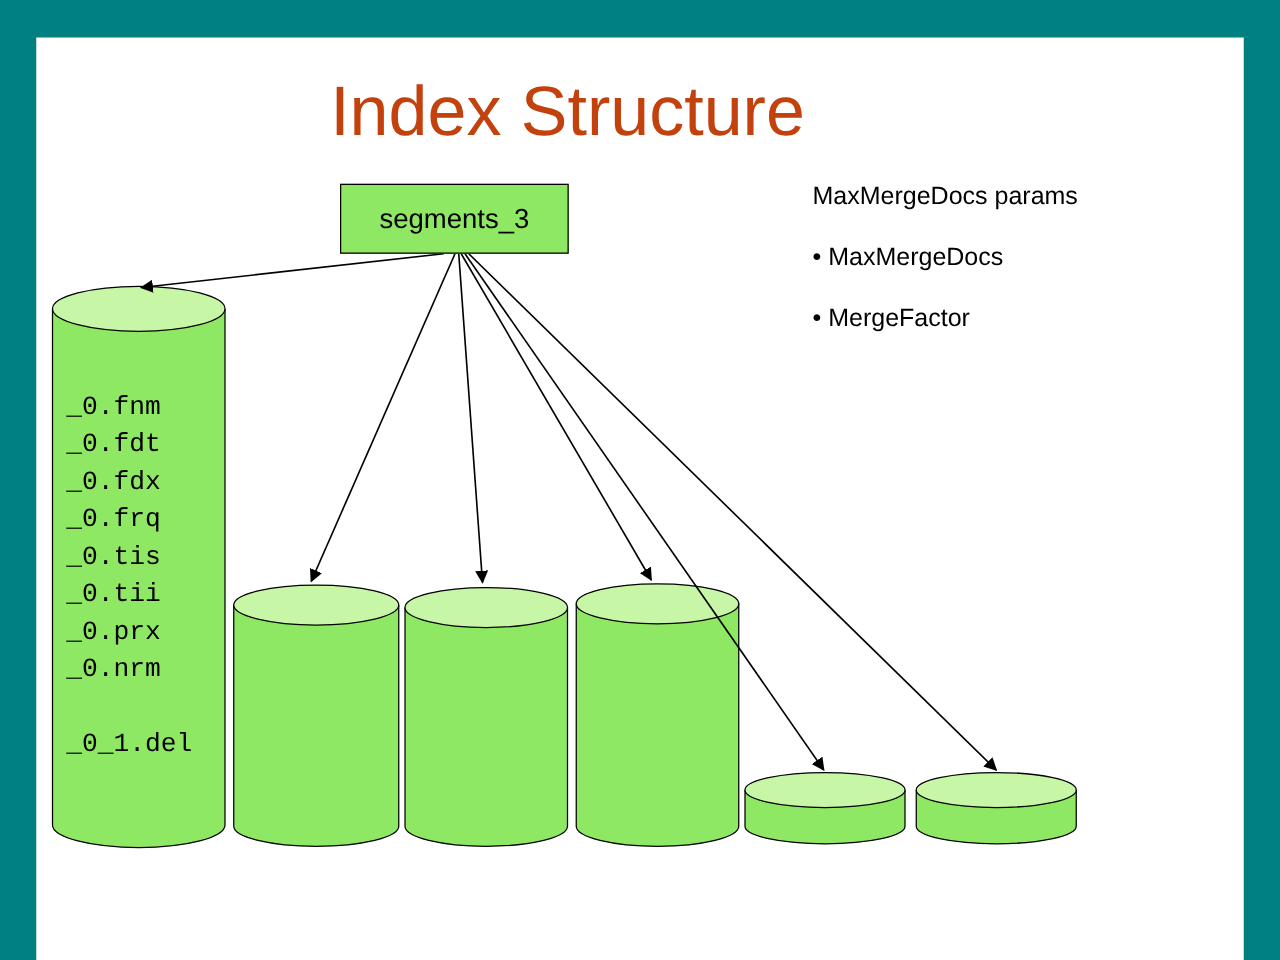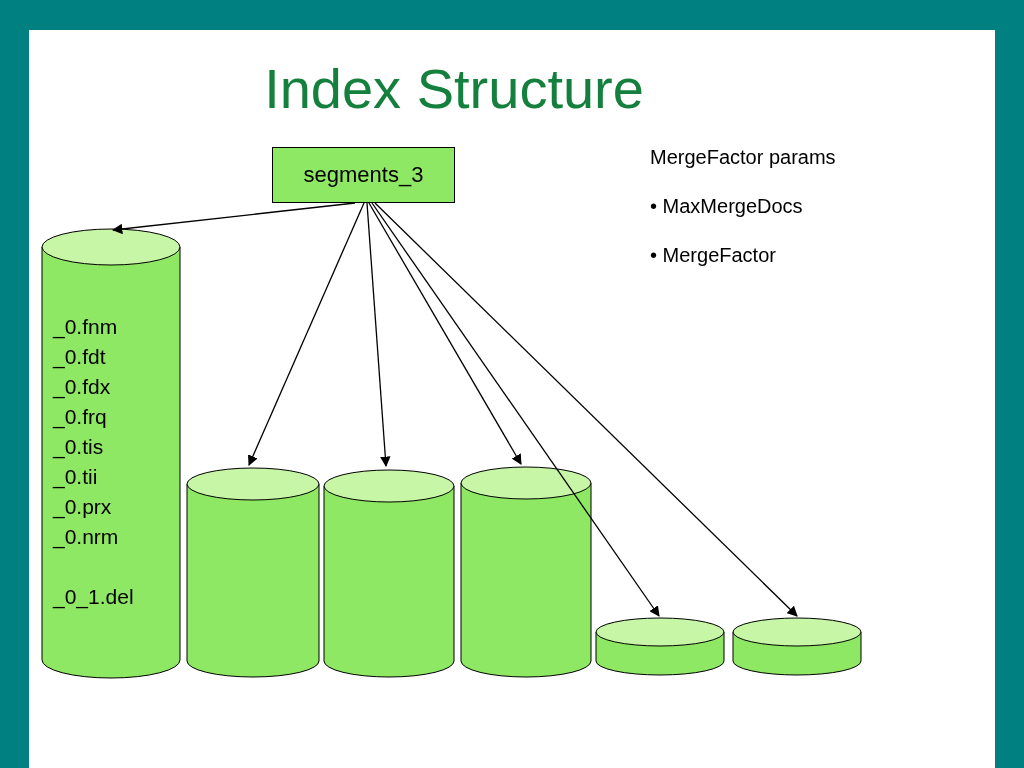--- a/index.html
+++ b/index.html
@@ -28,21 +28,21 @@
   .bar-right { right: 0; top: 0; width: 29px; height: 768px; }
 
   .title {
     position: absolute;
     left: 0; top: 56px;
     width: 908px;
     margin: 0;
     text-align: center;
     font-size: 56px;
     font-weight: 400;
-    color: #15803d;
+    color: #c2410c;
     letter-spacing: 0px;
   }
 
   .segments-box {
     position: absolute;
     left: 272px; top: 147px;
     width: 183px; height: 56px;
     background: var(--box-fill);
     border: 1px solid var(--outline);
     display: flex;
@@ -69,20 +69,21 @@
   }
   .cyl-body { fill: var(--cylinder-body); stroke: var(--outline); stroke-width: 1; }
   .cyl-top  { fill: var(--cylinder-top);  stroke: var(--outline); stroke-width: 1; }
   .arrow    { stroke: var(--outline); stroke-width: 1.3; fill: none; }
 
   .file-list {
     position: absolute;
     left: 53px; top: 312px;
     font-size: 21px;
     color: #000;
+    font-family: Liberation Mono, monospace;
   }
   .file-line { min-height: 30px; line-height: 30px; }
 </style>
 </head>
 <body>
 
 <div class="slide">
 
   <div class="bar bar-top"></div>
   <div class="bar bar-left"></div>
@@ -132,21 +133,21 @@
       <line class="arrow" x1="372" y1="203" x2="659" y2="616" marker-end="url(#arrowhead)"></line>
       <line class="arrow" x1="375" y1="203" x2="797" y2="616" marker-end="url(#arrowhead)"></line>
     </g>
   </svg>
 
   <div class="segments-box">
     <span>segments_3</span>
   </div>
 
   <div class="params">
-    <div class="params-title">MergeFactor params</div>
+    <div class="params-title">MaxMergeDocs params</div>
     <div class="param-item">MaxMergeDocs</div>
     <div class="param-item">MergeFactor</div>
   </div>
 
   <div class="file-list">
     <div class="file-line">_0.fnm</div>
     <div class="file-line">_0.fdt</div>
     <div class="file-line">_0.fdx</div>
     <div class="file-line">_0.frq</div>
     <div class="file-line">_0.tis</div>

